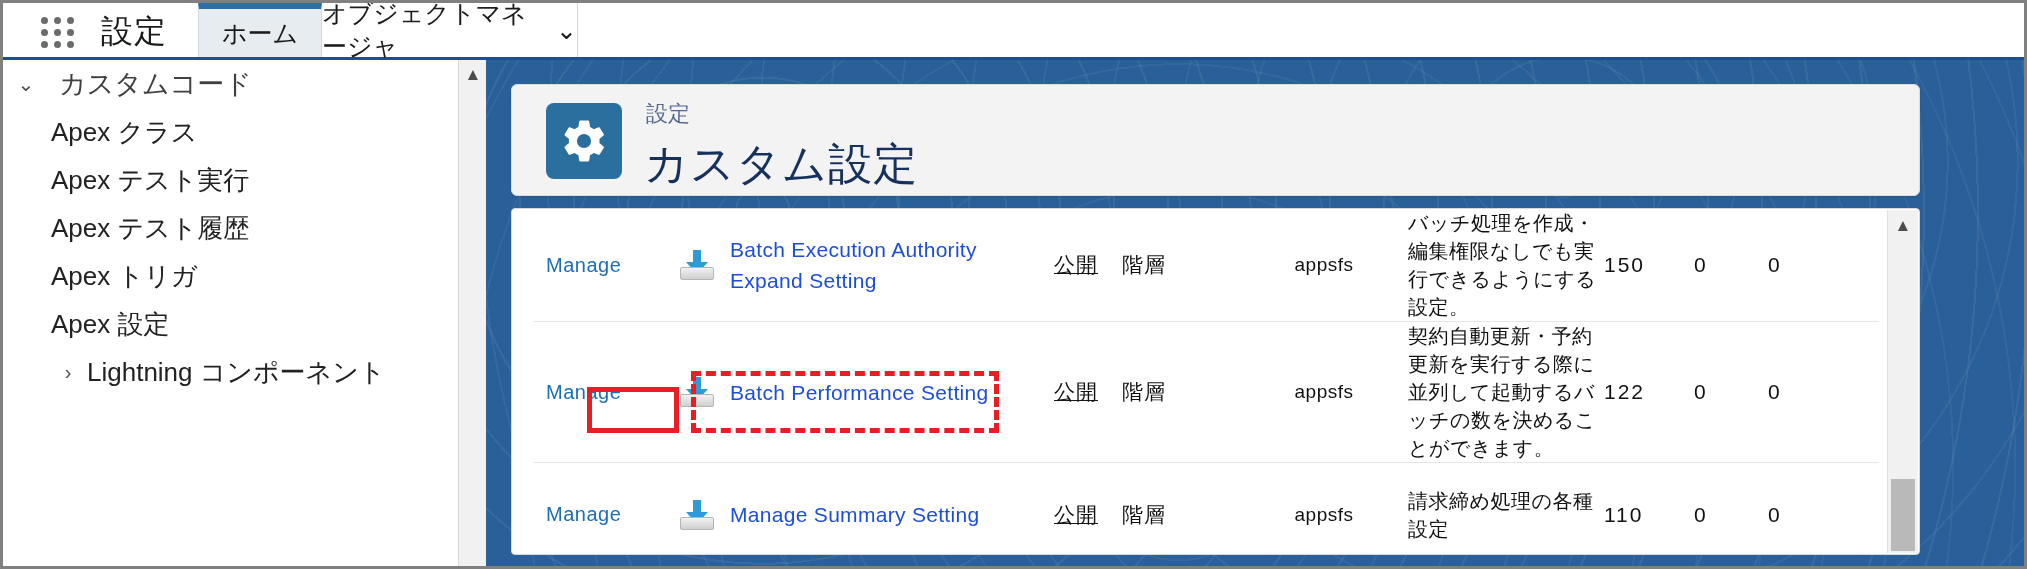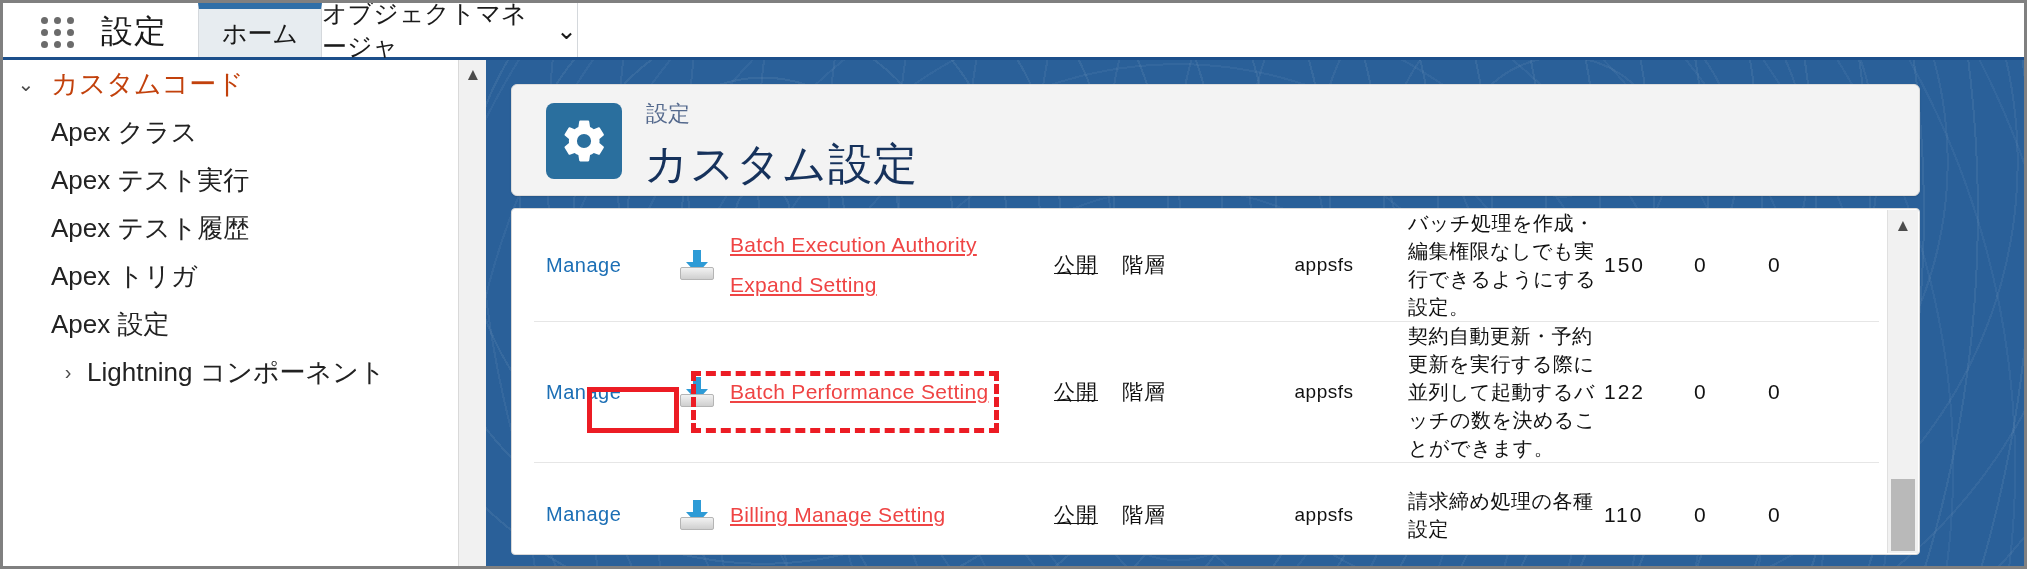--- a/index.html
+++ b/index.html
@@ -30,21 +30,21 @@
   .omtab .chev{margin-left:18px;display:inline-block;}
 
   
   .sidebar{position:absolute;left:0;top:57px;width:483px;height:509px;
            background:#ffffff;box-sizing:border-box;overflow:hidden;}
   .navlist{position:absolute;left:0;top:0;width:455px;}
   .navrow{position:relative;height:48px;display:flex;align-items:center;cursor:pointer;}
   .navrow .twisty{position:absolute;width:22px;text-align:center;color:#4a4a4a;font-size:20px;line-height:1;}
   .navrow.lvl0{padding-left:20px;}
   .navrow.lvl0 .twisty{left:12px;}
-  .navrow.lvl0 .lbl{margin-left:28px;font-size:27px;color:#c2410c;}
+  .navrow.lvl0 .lbl{margin-left:36px;font-size:27px;color:#404040;}
   .navrow.lvl1{padding-left:48px;}
   .navrow.lvl1 .lbl{font-size:26px;color:#222;}
   .navrow.lvl1x{padding-left:84px;}
   .navrow.lvl1x .twisty{left:54px;}
   .navrow.lvl1x .lbl{font-size:26px;color:#222;}
 
   .sb-scroll{position:absolute;left:455px;top:0;width:28px;height:509px;
              background:#f1f1f1;border-left:1px solid #d9d9d9;cursor:pointer;}
   .sb-arrow-up{position:absolute;left:0;top:6px;width:28px;text-align:center;
                font-size:17px;color:#4c4c4c;line-height:18px;}
@@ -91,21 +91,21 @@
   .c-name{width:300px;}
   .c-vis{width:92px;text-align:center;text-decoration:underline;}
   .c-type{width:118px;text-align:left;}
   .c-ns{width:168px;text-align:center;}
   .c-desc{width:196px;}
   .c-n1{width:90px;text-align:left;}
   .c-n2{width:74px;text-align:left;}
   .c-n3{width:120px;text-align:left;}
 
   .managelink{color:#1c6fb5;font-size:20px;text-decoration:none;letter-spacing:.5px;cursor:pointer;}
-  .namelink{color:#ef4444;font-size:21px;text-decoration:underline;letter-spacing:.3px;cursor:pointer;line-height:40px;display:inline-block;}
+  .namelink{color:#1d4ed8;font-size:21px;letter-spacing:.3px;cursor:pointer;line-height:31px;display:inline-block;}
   .jp{font-size:21px;color:#111;letter-spacing:1px;}
   .ns{font-size:19px;color:#111;letter-spacing:.5px;}
   .desc{font-size:20px;color:#111;line-height:28px;letter-spacing:.5px;}
   .num{font-size:21px;color:#111;letter-spacing:2px;}
 
   .dlicon{display:inline-block;width:34px;height:30px;position:relative;vertical-align:middle;}
   .dlicon .tray{position:absolute;left:0;bottom:0;width:34px;height:13px;
                 background:linear-gradient(180deg,#f2f2f2,#cfcfcf);border:1px solid #b5b5b5;
                 border-radius:2px;box-sizing:border-box;}
   .dlicon .shaft{position:absolute;left:13px;top:0;width:8px;height:14px;background:#2e9bd6;}
@@ -223,21 +223,21 @@
                 <td class="c-type"><span class="jp">階層</span></td>
                 <td class="c-ns"><span class="ns">appsfs</span></td>
                 <td class="c-desc"><span class="desc">契約自動更新・予約更新を実行する際に並列して起動するバッチの数を決めることができます。</span></td>
                 <td class="c-n1"><span class="num">122</span></td>
                 <td class="c-n2"><span class="num">0</span></td>
                 <td class="c-n3"><span class="num">0</span></td>
               </tr>
               <tr class="srow">
                 <td class="c-manage"><a class="managelink">Manage</a></td>
                 <td class="c-icon"><span class="dlicon"><span class="shaft"></span><span class="head"></span><span class="tray"></span></span></td>
-                <td class="c-name"><a class="namelink">Billing Manage Setting</a></td>
+                <td class="c-name"><a class="namelink">Manage Summary Setting</a></td>
                 <td class="c-vis"><span class="jp">公開</span></td>
                 <td class="c-type"><span class="jp">階層</span></td>
                 <td class="c-ns"><span class="ns">appsfs</span></td>
                 <td class="c-desc"><span class="desc">請求締め処理の各種設定</span></td>
                 <td class="c-n1"><span class="num">110</span></td>
                 <td class="c-n2"><span class="num">0</span></td>
                 <td class="c-n3"><span class="num">0</span></td>
               </tr>
             </tbody>
         </table>

